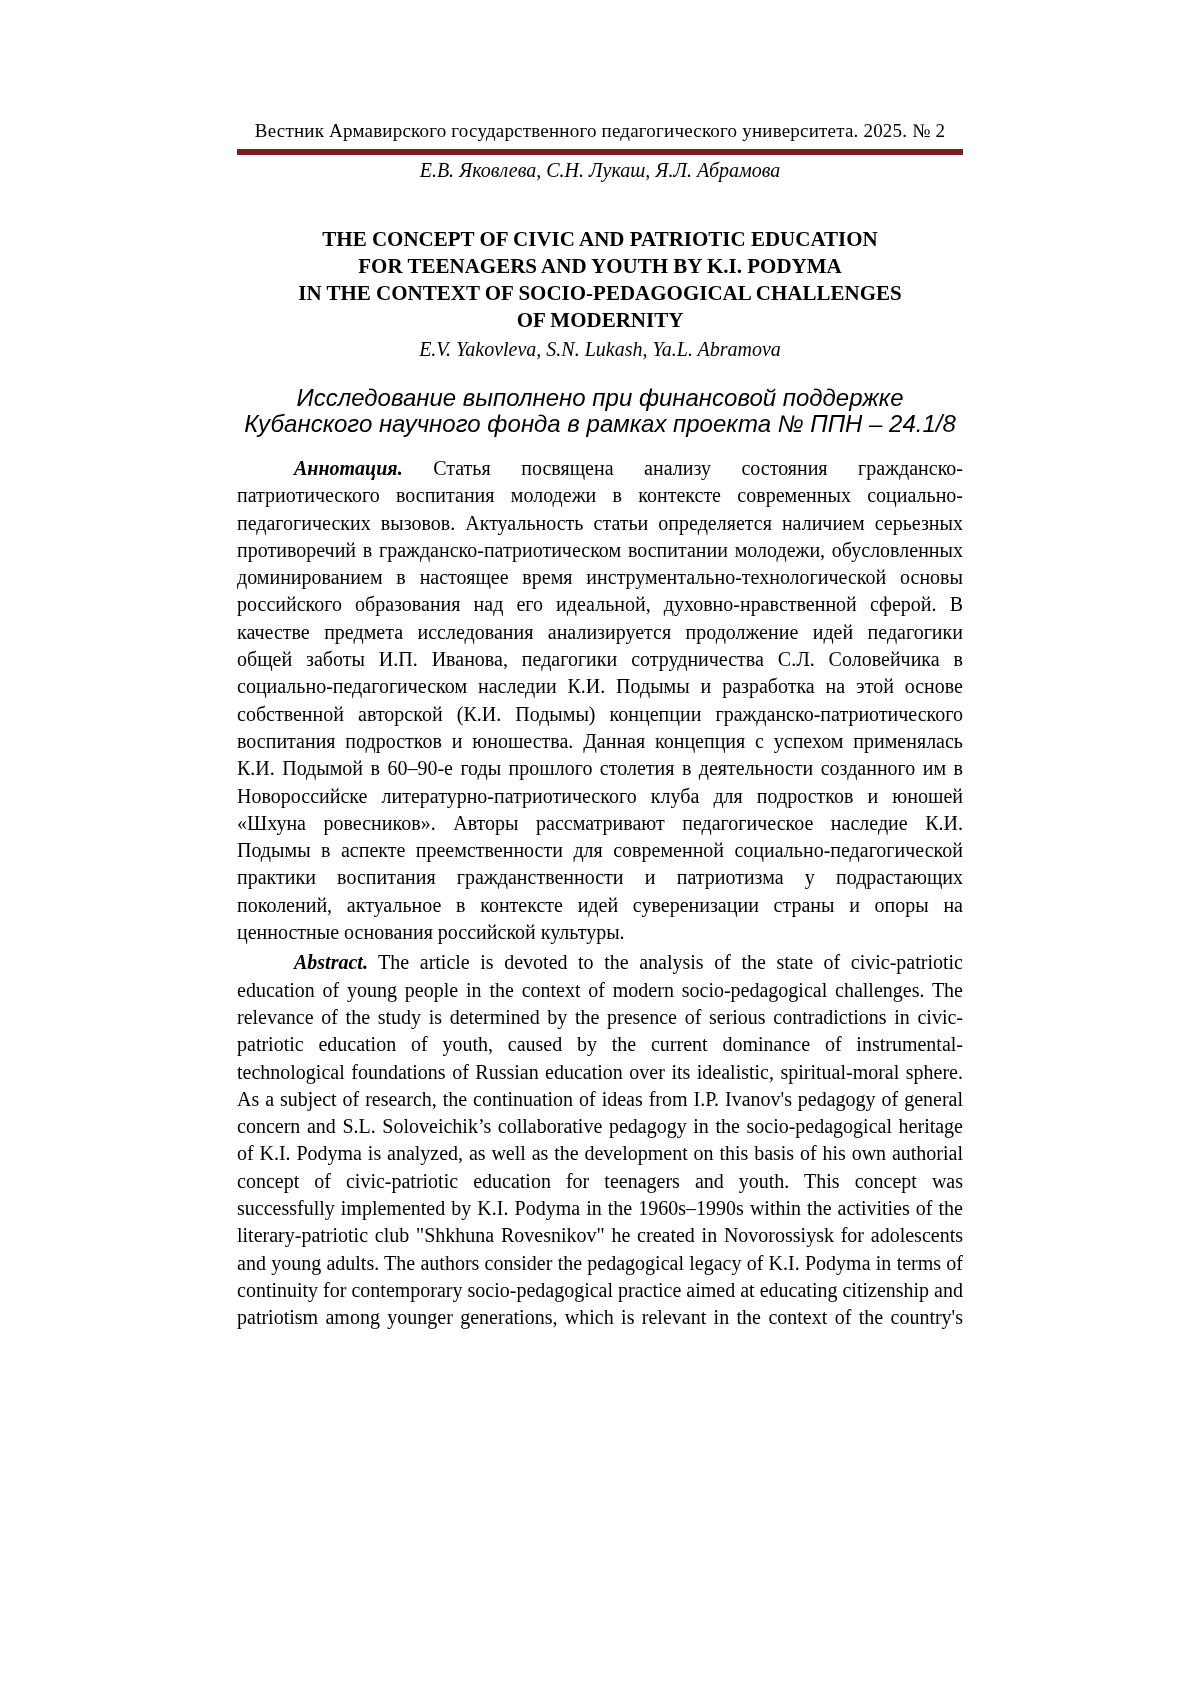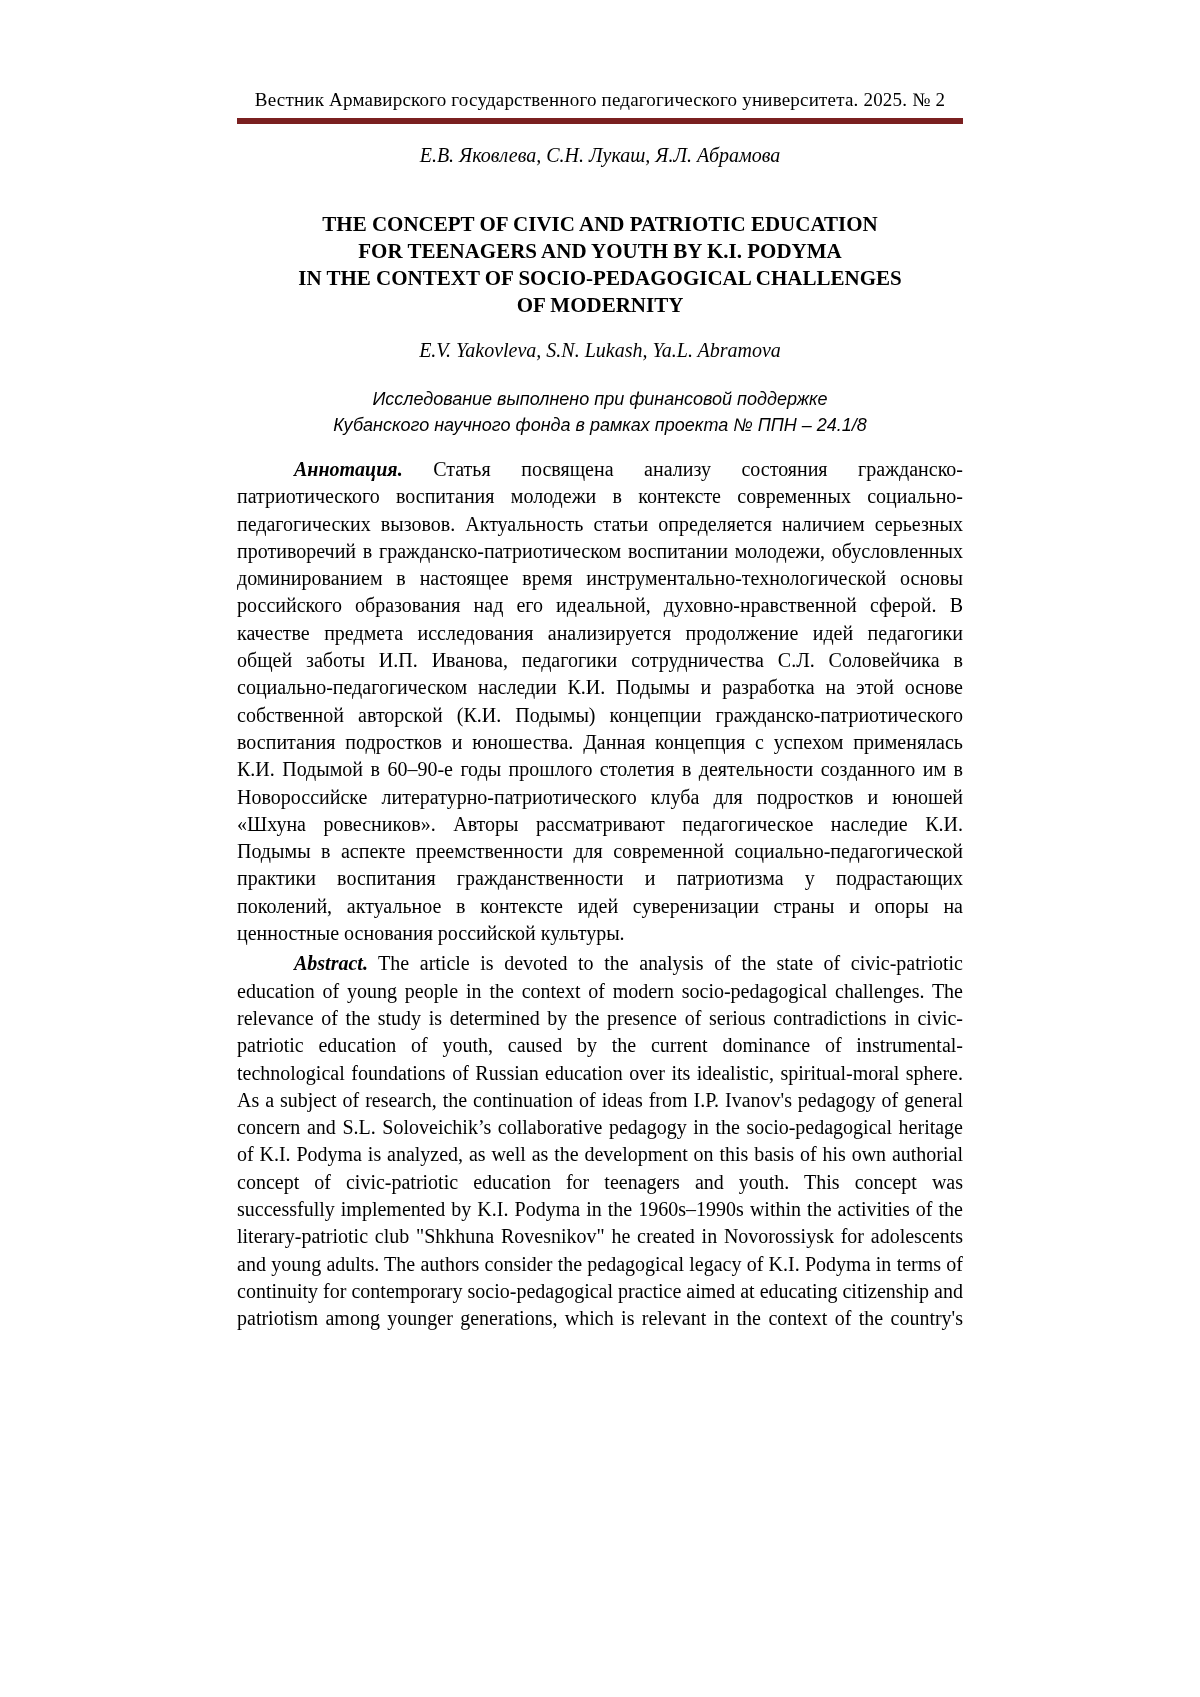--- a/index.html
+++ b/index.html
@@ -8,21 +8,21 @@
     width: 1200px;
     height: 1697px;
     font-family: "Liberation Serif", "DejaVu Serif", serif;
     color: #000;
     position: relative;
   }
   .page {
     position: relative;
     width: 1200px;
     height: 1335px;
-    padding: 88px 237px 0 237px;
+    padding: 119px 237px 0 237px;
     overflow: hidden;
   }
   .journal-header {
     text-align: center;
     font-size: 19px;
     line-height: 23px;
     margin-bottom: 7px;
     letter-spacing: 0.2px;
   }
   .header-rule {
@@ -41,28 +41,28 @@
     line-height: 27px;
     white-space: pre-line;
   }
   .title-ru { margin-top: 22px; }
   .title-en { margin-top: 42px; }
   .authors {
     text-align: center;
     font-style: italic;
     font-size: 20px;
     line-height: 27px;
-    margin-top: 18px;
+    margin-top: 2px;
   }
   .funding {
     margin-top: 22px;
     text-align: center;
     font-style: italic;
     font-family: "Liberation Sans", "DejaVu Sans", sans-serif;
-    font-size: 18px;
+    font-size: 24px;
     line-height: 26px;
     white-space: pre-line;
   }
   .abstract {
     margin-top: 18px;
     text-align: justify;
     font-size: 20px;
     line-height: 27.3px;
     text-indent: 57px;
   }

